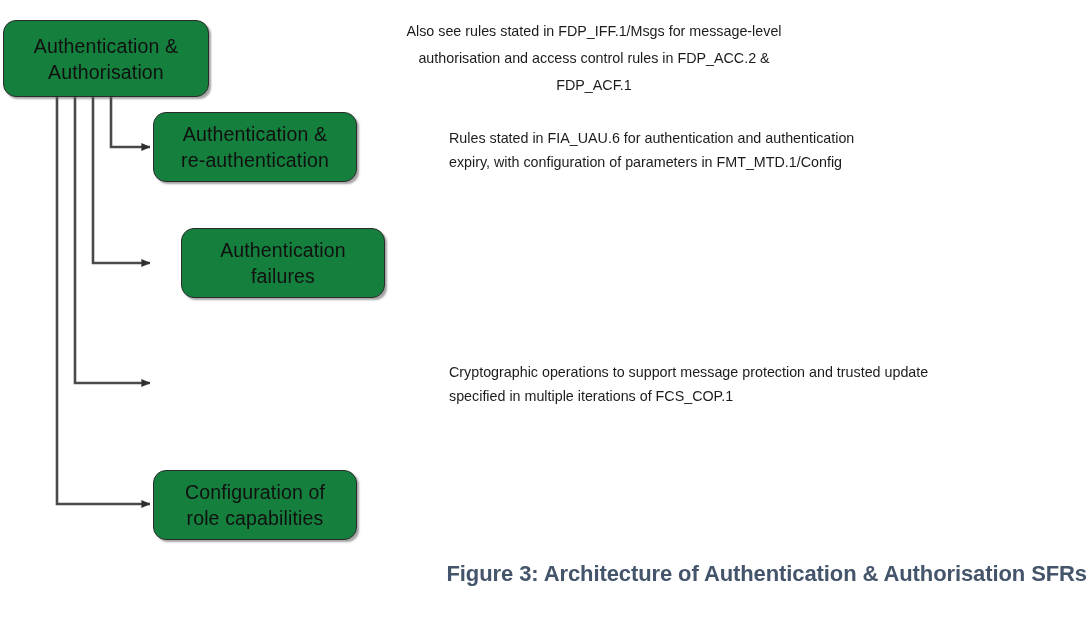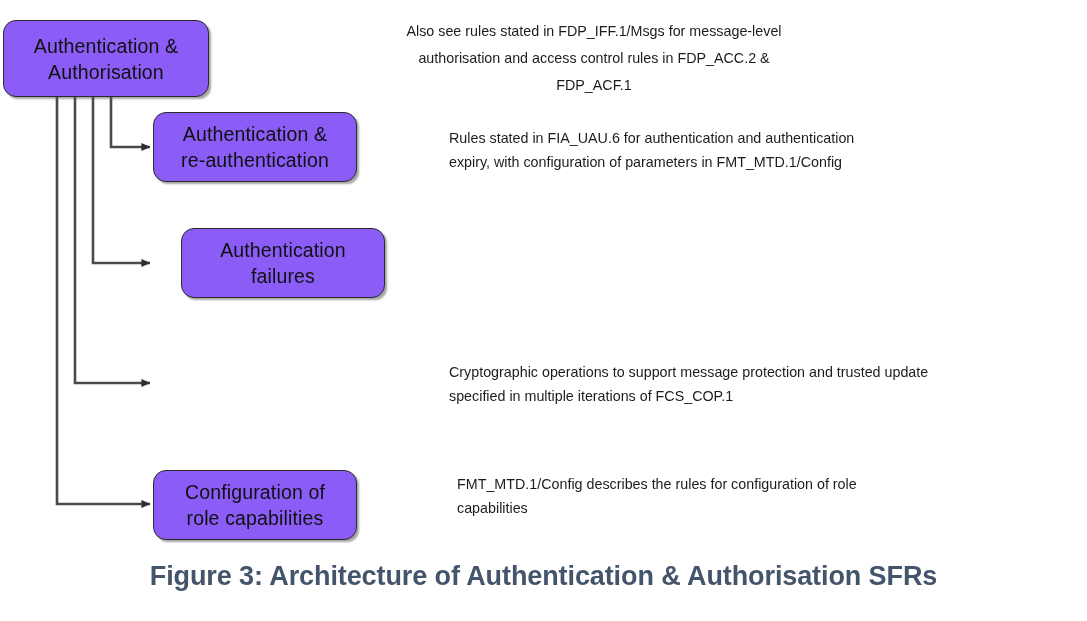--- a/index.html
+++ b/index.html
@@ -31,21 +31,21 @@
     top: 0;
     width: 1087px;
     height: 621px;
     pointer-events: none;
   }
 
   
   .node-box {
     position: absolute;
     box-sizing: border-box;
-    background: #8b5cf6;
+    background: #15803d;
     border: 1.6px solid #2b2b2b;
     border-radius: 13px;
     box-shadow: 2.5px 2.5px 2.0px -1px rgba(90,90,90,0.55);
     display: flex;
     align-items: center;
     justify-content: center;
     text-align: center;
   }
   .node-label {
     font-family: "Liberation Sans", sans-serif;
@@ -83,23 +83,23 @@
   #annotation-1 { left: 449px; top: 240px; width: 545px; }
   #annotation-2 { left: 449px; top: 360px; width: 615px; }
   #annotation-3 { left: 457px; top: 472px; width: 545px; }
 
   
   #figure-caption {
     position: absolute;
     left: 0;
     top: 561px;
     width: 1087px;
-    text-align: center;
+    text-align: right;
     font-family: "Liberation Sans", sans-serif;
-    font-size: 27px;
+    font-size: 22px;
     font-weight: bold;
     color: #44546a;
     letter-spacing: -0.1px;
   }
 </style>
 </head>
 <body>
 
 <div id="figure-canvas">
 
@@ -144,18 +144,16 @@
 authorisation and access control rules in FDP_ACC.2 &amp;
 FDP_ACF.1</div>
 
   <div class="annotation" id="annotation-0">Rules stated in FIA_UAU.6 for authentication and authentication
 expiry, with configuration of parameters in FMT_MTD.1/Config</div>
 
 
   <div class="annotation" id="annotation-2">Cryptographic operations to support message protection and trusted update
 specified in multiple iterations of FCS_COP.1</div>
 
-  <div class="annotation" id="annotation-3">FMT_MTD.1/Config describes the rules for configuration of role
-capabilities</div>
 
   <div id="figure-caption">Figure 3: Architecture of Authentication &amp; Authorisation SFRs</div>
 
 </div>
 
 </body></html>

